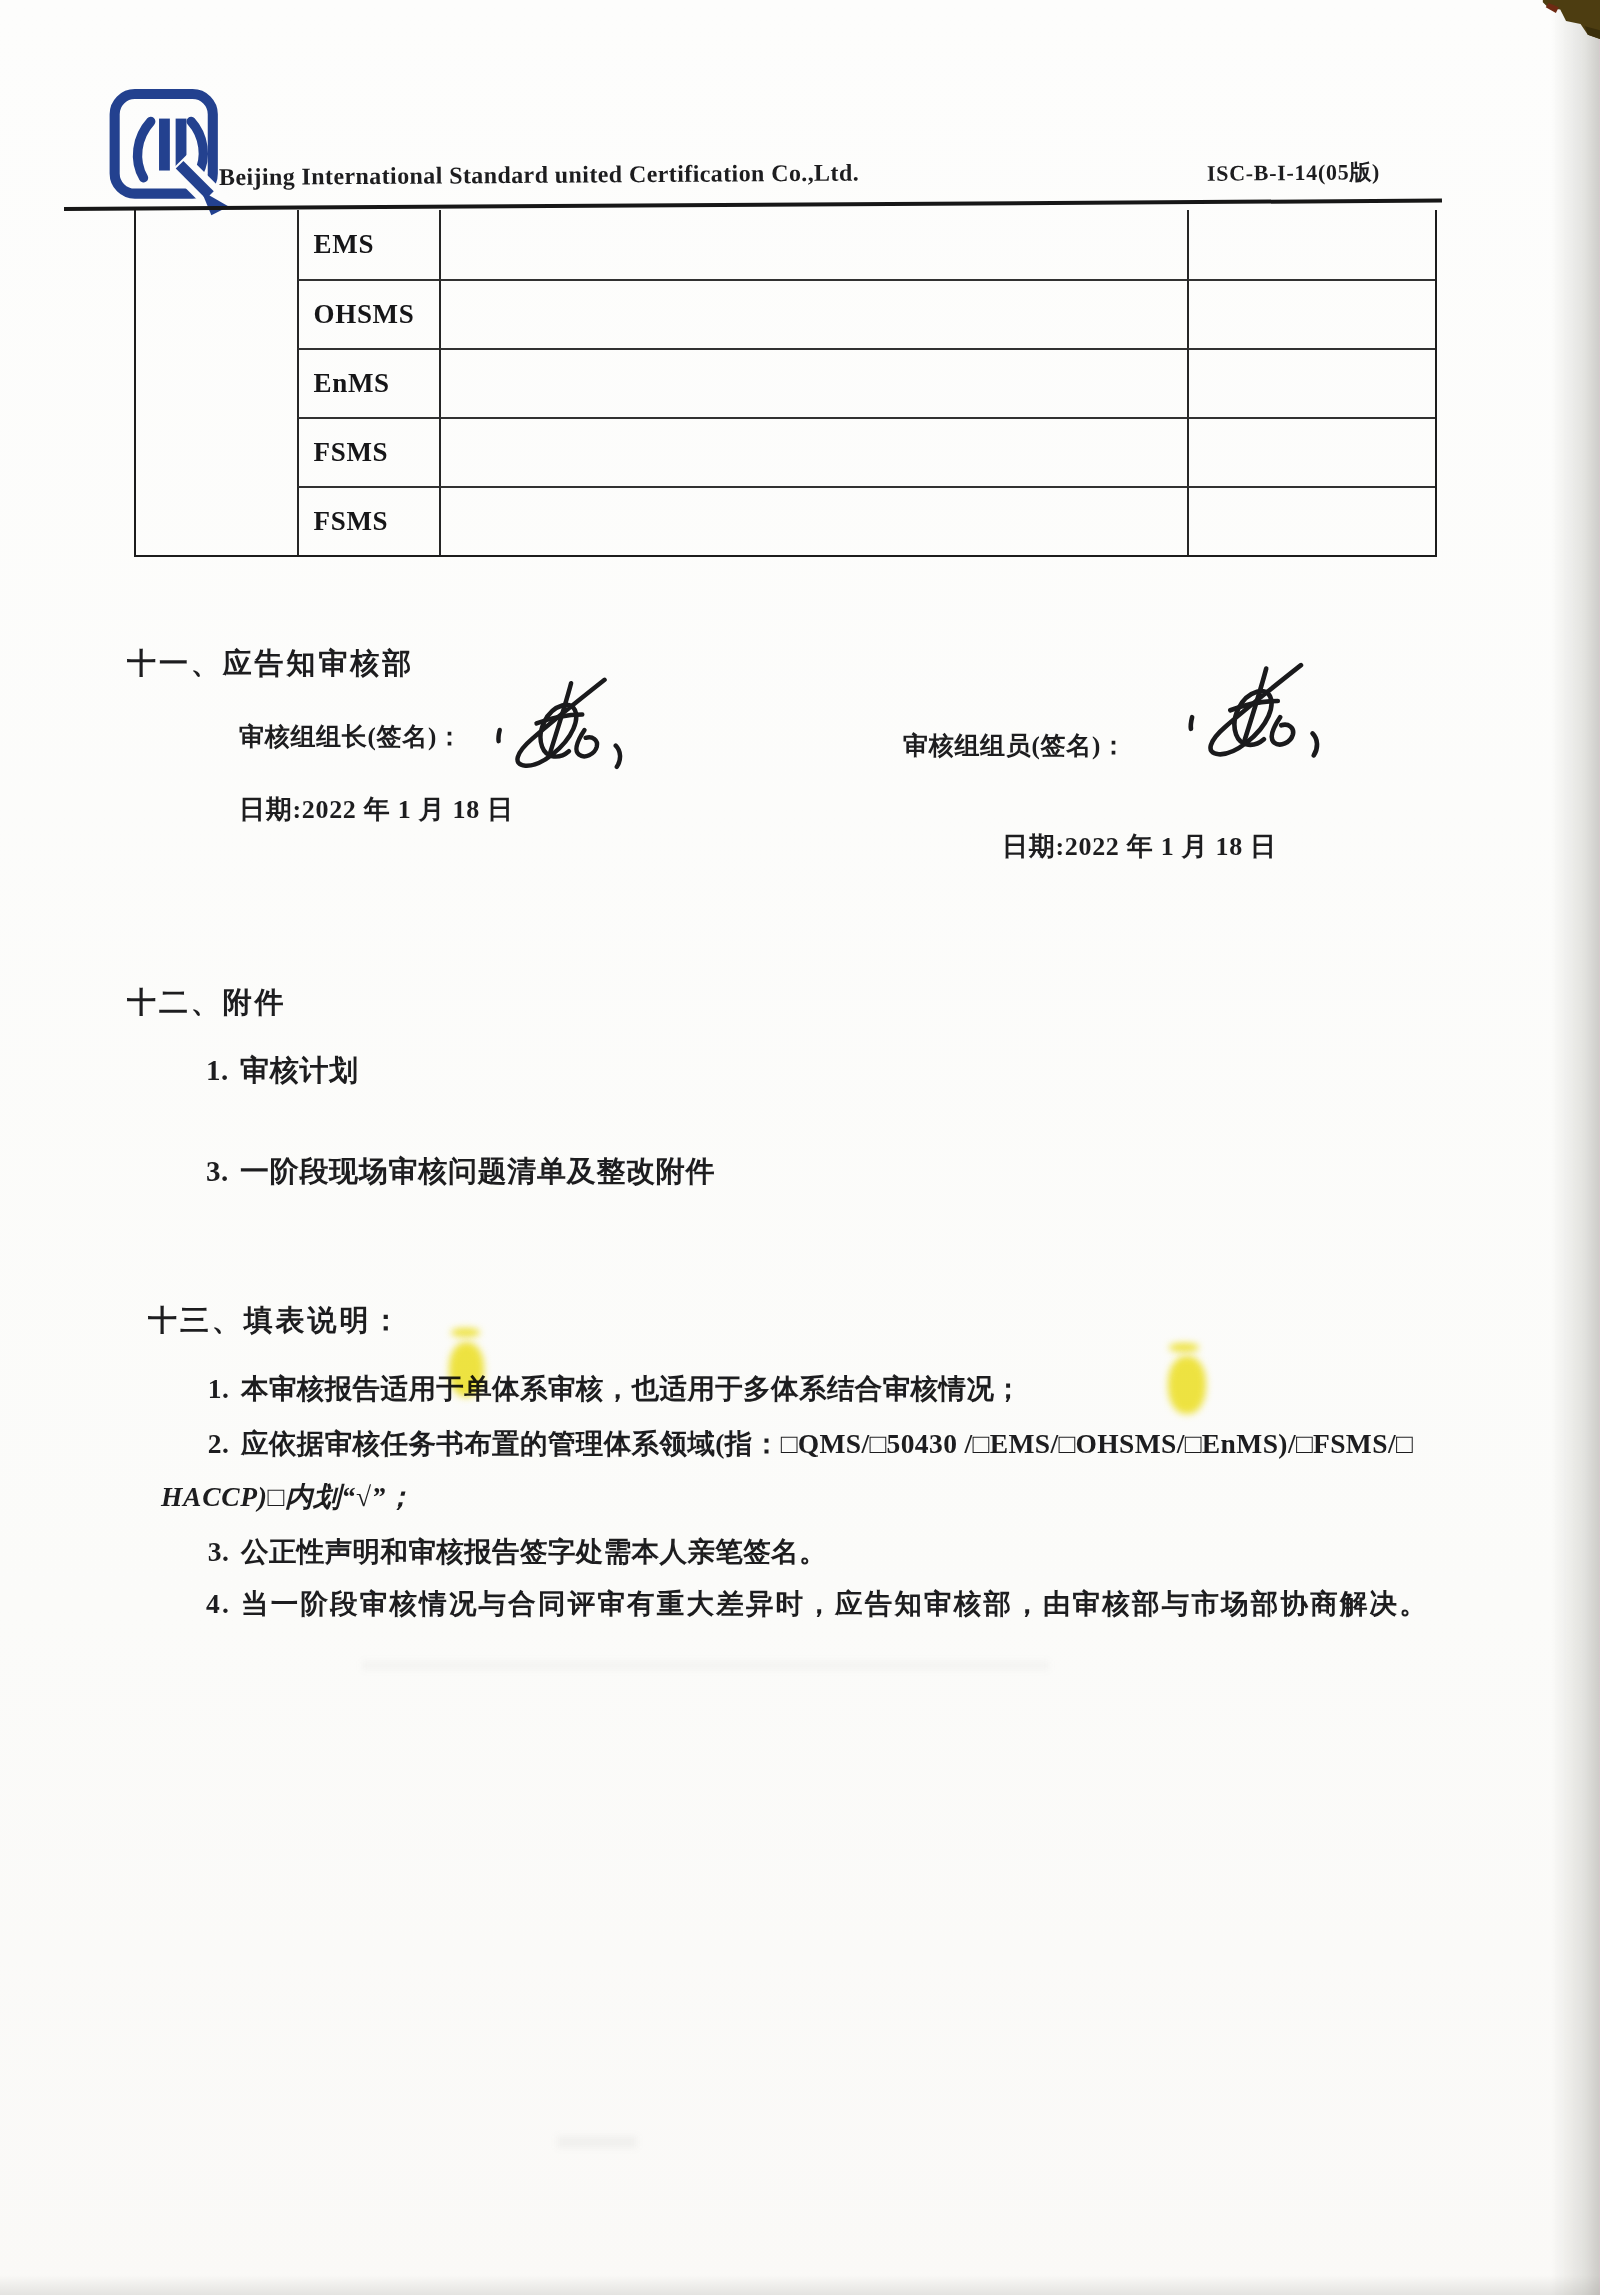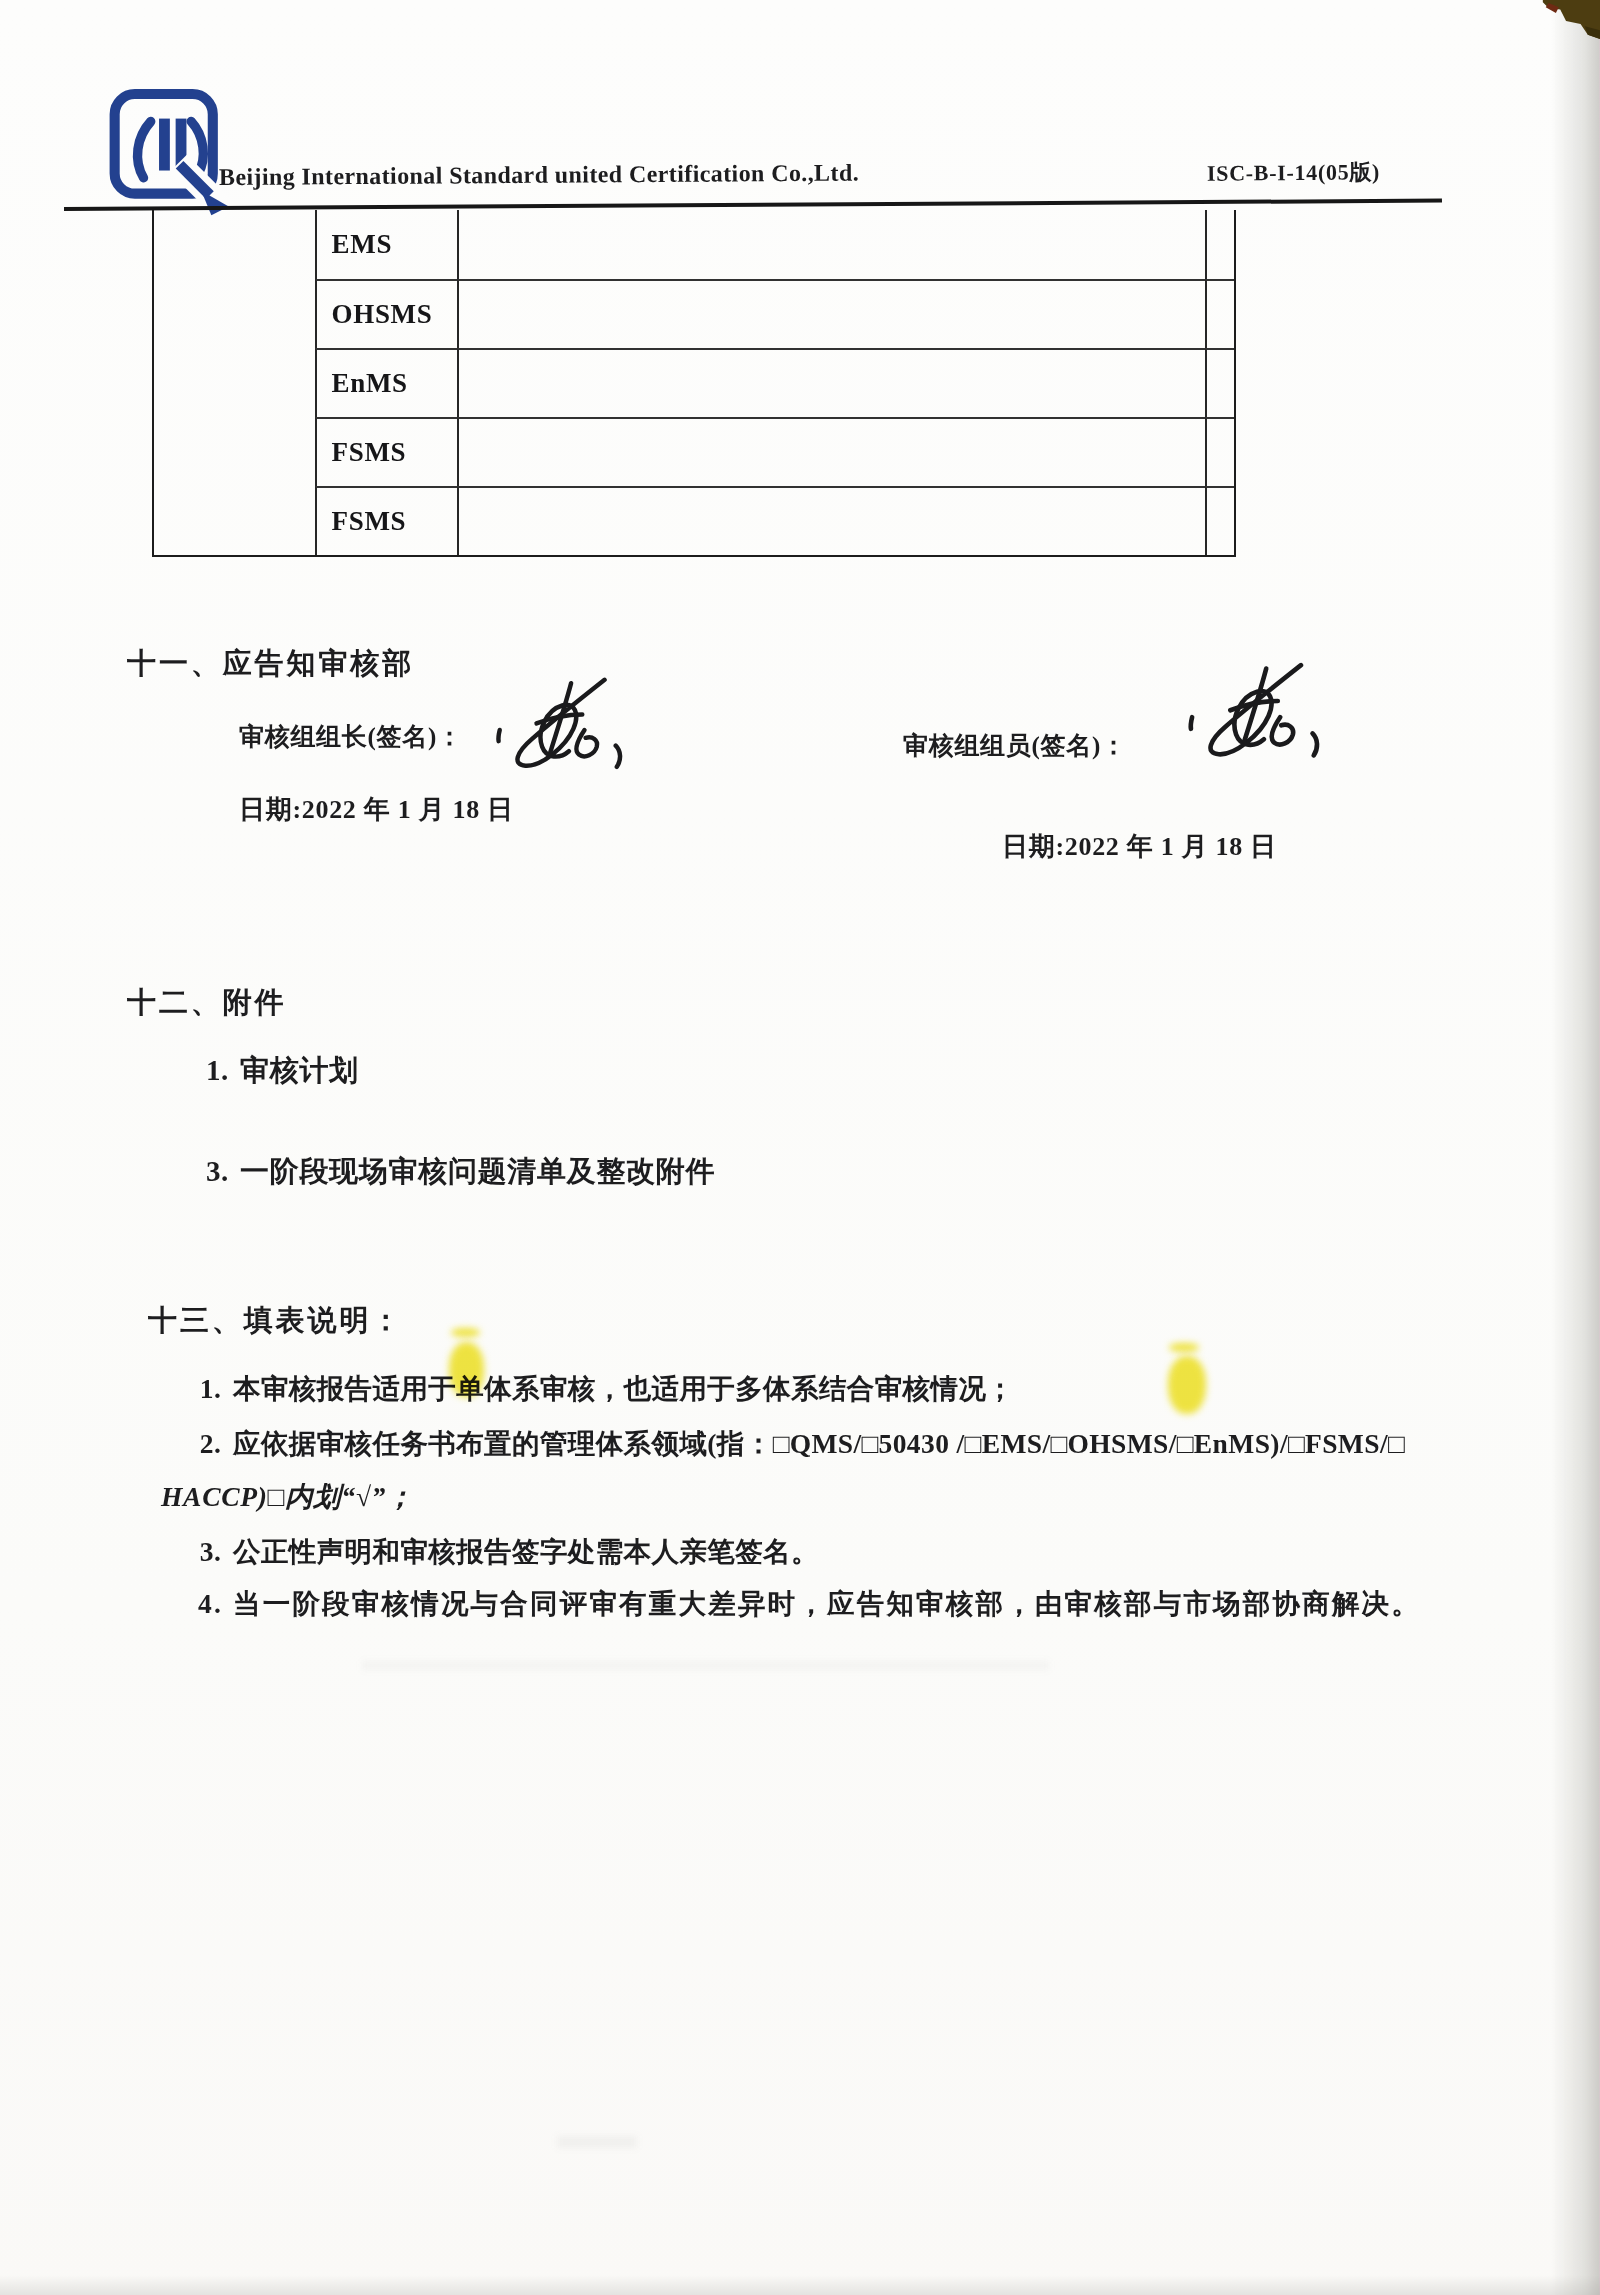--- a/index.html
+++ b/index.html
@@ -15,21 +15,21 @@
   .cn{font-family:"Liberation Serif","DejaVu Serif",serif;font-weight:bold;color:#1d1d1f;white-space:nowrap;}
 
   
   .company-cn{left:223px;top:107px;font-size:32px;letter-spacing:0.7px;}
   .company-en{left:219px;top:164px;font-size:24px;letter-spacing:0.4px;transform:rotate(-0.4deg);transform-origin:left center;}
   .doc-code{left:1207px;top:158px;font-size:22px;letter-spacing:0.7px;transform:rotate(-0.5deg);}
   .rule{left:64px;top:207px;width:1378px;height:3.6px;background:#171717;transform:rotate(-0.35deg);transform-origin:left center;}
 
   
   .systems-table{
-    left:152px;top:210px;width:1084px;height:347px;
+    left:134px;top:210px;width:1303px;height:347px;
     display:grid;
     grid-template-columns:161px 142px 748px 1fr;
     grid-template-rows:repeat(5,1fr);
     border:2.9px solid #1c1c1c;border-top:none;
     box-sizing:border-box;
     font-family:Liberation Serif, serif;
   }
   .tcell{border-left:2.2px solid #262626;border-top:2.2px solid #323232;box-sizing:border-box;}
   .tcell.r1{border-top:none;}
   .tcell.c1{grid-column:1;grid-row:1/6;border-left:none;border-top:none;}
@@ -44,21 +44,21 @@
   .sig1{left:483px;top:672px;}
   .sig2{left:1174px;top:657px;}
 
   .s12-title{left:127px;top:983px;font-size:29px;letter-spacing:2.9px;}
   .list-item{white-space:nowrap;text-align:center;}
   .list-item .num{display:inline-block;width:45px;font-weight:bold;}
   .s12-item{left:195px;font-size:29px;letter-spacing:0.7px;}
   .i12-1{top:1051px;} .i12-2{top:1101px;} .i12-3{top:1152px;} .i12-4{top:1203px;}
 
   .s13-title{left:148px;top:1301px;font-size:29px;letter-spacing:2.9px;}
-  .s13-item{left:188px;font-size:27.5px;letter-spacing:0.4px;}
+  .s13-item{left:196px;font-size:27.5px;letter-spacing:0.4px;}
   .i13-1{top:1371px;}
   .i13-2a{top:1426px;}
   .i13-2b{left:161px;top:1479px;font-size:27.5px;letter-spacing:0.7px;font-style:italic;}
   .i13-3{top:1534px;}
   .i13-4{top:1586px;letter-spacing:2.2px;}
 
   
   .hl{position:absolute;background:#f0e327;mix-blend-mode:multiply;opacity:.88;filter:blur(3.6px);border-radius:46%;}
   .hl-a-dash{left:451px;top:1328px;width:29px;height:9.4px;}
   .hl-a{left:449px;top:1342px;width:35px;height:55px;}

